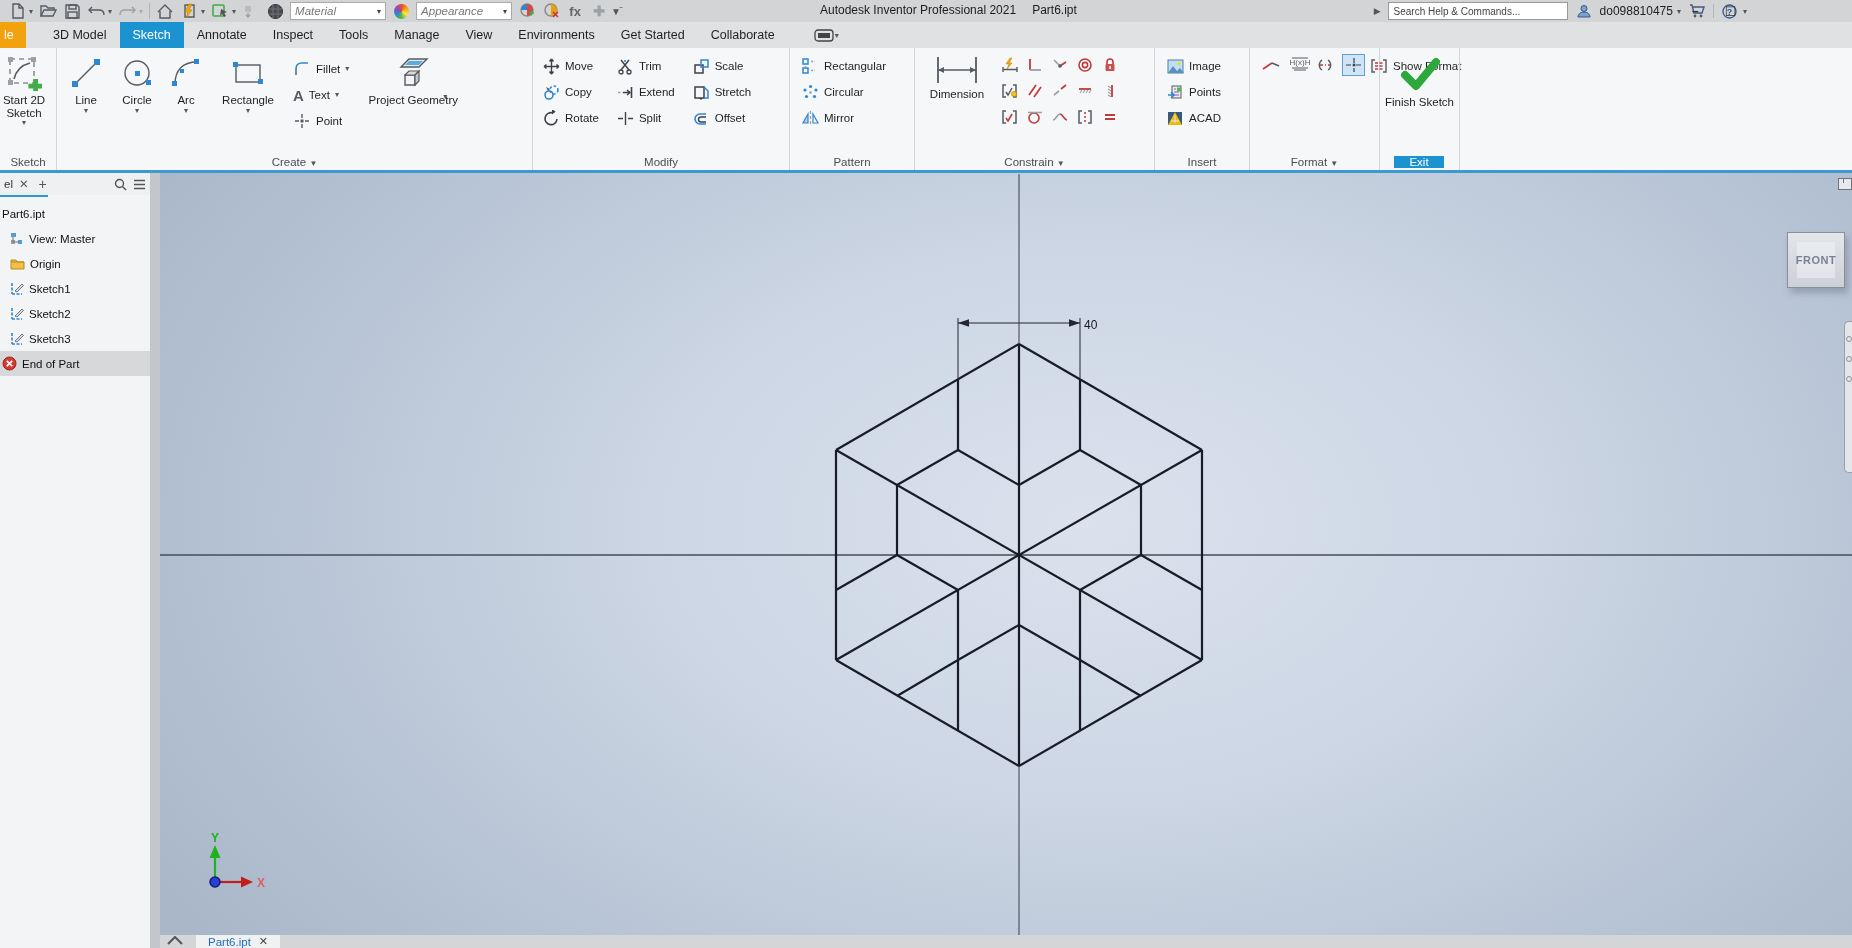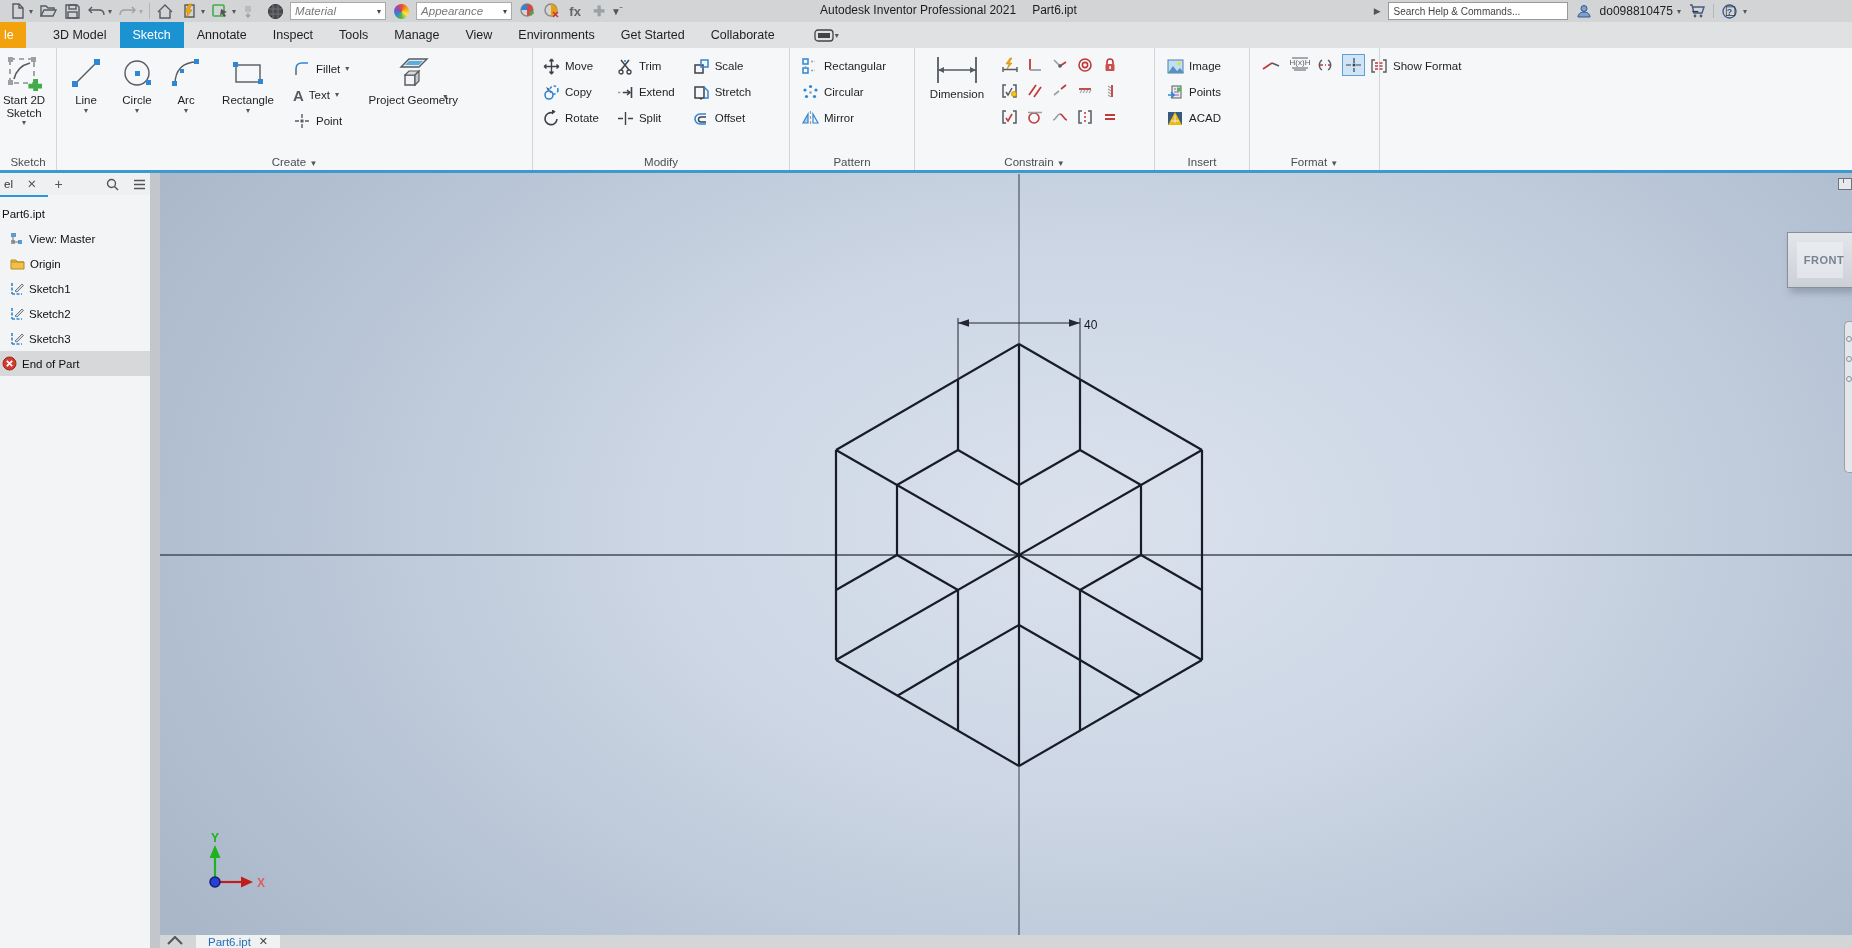--- a/index.html
+++ b/index.html
@@ -39,36 +39,36 @@
   .caret{font-size:8px;color:#555;line-height:8px;}
   .tool-s{display:flex;align-items:center;gap:5px;height:26px;padding:0 4px;font-size:11.5px;color:#1f1f1f;white-space:nowrap;}
   .ticon{display:flex;align-items:center;justify-content:center;}
   .cbtn{width:23px;height:22px;display:flex;align-items:center;justify-content:center;margin:1px;}
   .cbtn.active{background:#cfe4f7;border:1px solid #5f9fd6;box-sizing:border-box;}
   .exitlabel{position:absolute;bottom:2px;left:14px;width:50px;background:#1b93d0;color:#fff;
              text-align:center;font-size:11.5px;}
   .blueline{position:absolute;left:0;top:170px;width:1852px;height:3px;background:#3d9ad1;}
   
   .browser{position:absolute;left:0;top:173px;width:150px;height:775px;background:#f3f4f5;overflow:hidden;}
-  .bheader{height:22px;display:flex;align-items:center;gap:14px;padding:0 4px;font-size:11.5px;color:#333;background:#eef0f1;}
+  .bheader{height:22px;display:flex;align-items:center;gap:6px;padding:0 4px;font-size:11.5px;color:#333;background:#eef0f1;}
   .bheader .spacer{flex:1}
   .bunderline{height:2px;background:#2b99d6;width:48px;}
   .btree{padding-top:4px;}
   .brow{height:25px;display:flex;align-items:center;gap:5px;font-size:11.5px;color:#111;padding-left:2px;}
   .brow.ind{padding-left:10px;}
   .brow.hl{background:#d7d8d9;}
   .splitter{position:absolute;left:150px;top:173px;width:10px;height:775px;background:#c3c7cc;}
   
   .canvas{position:absolute;left:160px;top:173px;width:1692px;height:762px;
           background:radial-gradient(1100px 700px at 55% 46%, #dbe2ee 0%, #ccd6e4 40%, #b5c2d3 78%, #a9b7c9 100%);}
   .canvas svg.scene{position:absolute;left:0;top:0;}
   .viewcube{position:absolute;left:1627px;top:59px;width:56px;height:54px;
             background:linear-gradient(#e3e6ea,#ccd0d7);border:1px solid #8a8f96;
             display:flex;align-items:center;justify-content:center;
-            box-shadow:3px 5px 7px rgba(80,90,110,.35);padding-left:8px;}
+            box-shadow:3px 5px 7px rgba(80,90,110,.35);}
   .viewcube .inner{position:absolute;left:9px;top:9px;right:9px;bottom:9px;background:rgba(240,242,245,.55);}
   .viewcube span{position:relative;font-size:11px;font-weight:bold;color:#7a8290;letter-spacing:.5px;}
   .cornericon{position:absolute;left:1678px;top:5px;width:12px;height:10px;border:1px solid #6e737a;background:#e7e9ec;}
   .cornericon div{position:absolute;left:4px;top:0;width:1px;height:4px;background:#6e737a;}
   .navsliver{position:absolute;left:1684px;top:148px;width:8px;height:150px;background:#e3e6ea;
              border:1px solid #9aa0a8;border-right:none;border-radius:5px 0 0 5px;}
   .navsliver i{display:block;width:4px;height:4px;border:1px solid #8b9099;border-radius:50%;margin:14px auto 0;}
   
   .bottombar{position:absolute;left:160px;top:935px;width:1692px;height:13px;background:#d4d5d6;display:flex;align-items:flex-start;}
   .homebtn{width:30px;display:flex;justify-content:center;padding-top:1px;}
@@ -707,20 +707,33 @@
                 <path d="M5 2H2v12h3M13 2h3v12h-3" fill="none" stroke="#565b63" stroke-width="1.4"></path>
                 <path d="M5 5h8M5 8h8M5 11h8" stroke="#bf3a3a" stroke-width="1.3" stroke-dasharray="3 1.5"></path>
               </svg>
             </span>
           <span>Show Format</span>
         </div>
       </div>
       <div class="plabel"><span>Format</span> <span class="dd">▼</span></div>
     </div>
 
+    <div class="panel" style="left:1380px;width:80px">
+      <div class="ptools" style="justify-content:center">
+        <div class="tool-b" style="width:72px">
+          <span class="ticon">
+              <svg width="42" height="38" viewBox="0 0 42 38">
+                <path d="M6 20l11 11L37 7" fill="none" stroke="#2ea83c" stroke-width="8" stroke-linecap="round" stroke-linejoin="round"></path>
+              </svg>
+            </span>
+          <span class="tlabel">Finish Sketch</span>
+        </div>
+      </div>
+      <div class="exitlabel"><span>Exit</span></div>
+    </div>
   </div>
 
   <div class="blueline"></div>
 
   <div class="browser">
     <div class="bheader">
       <span>el</span>
       <span style="color:#555">✕</span>
       <span style="color:#555;font-size:14px;margin-left:4px">+</span>
       <span class="spacer"></span>

